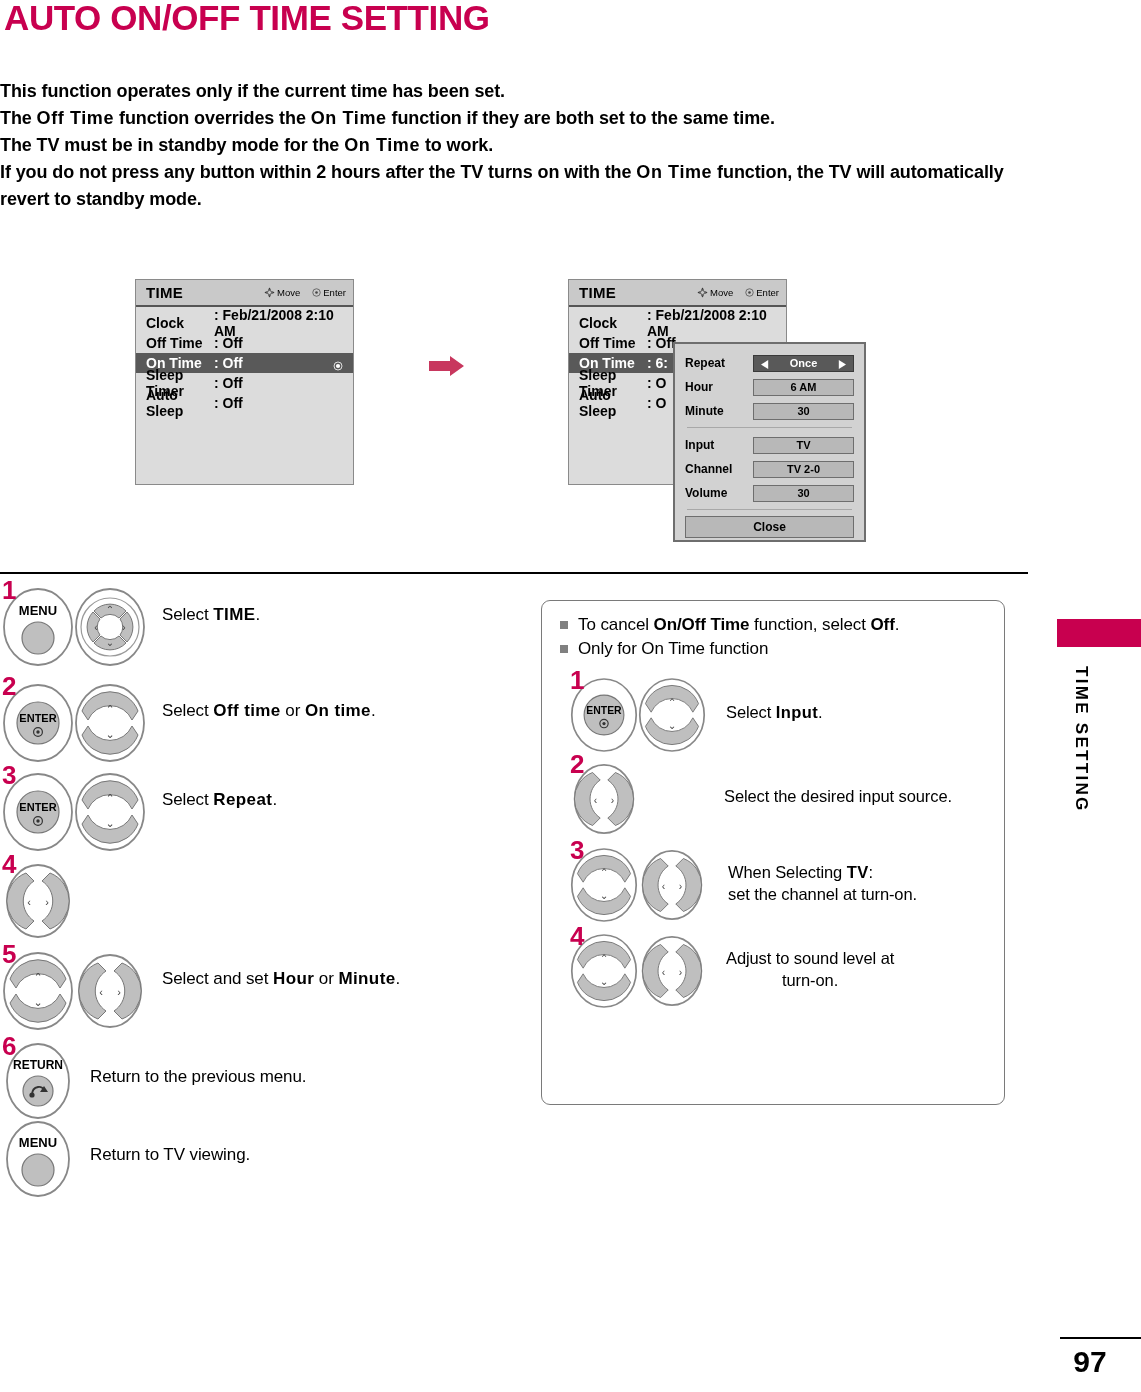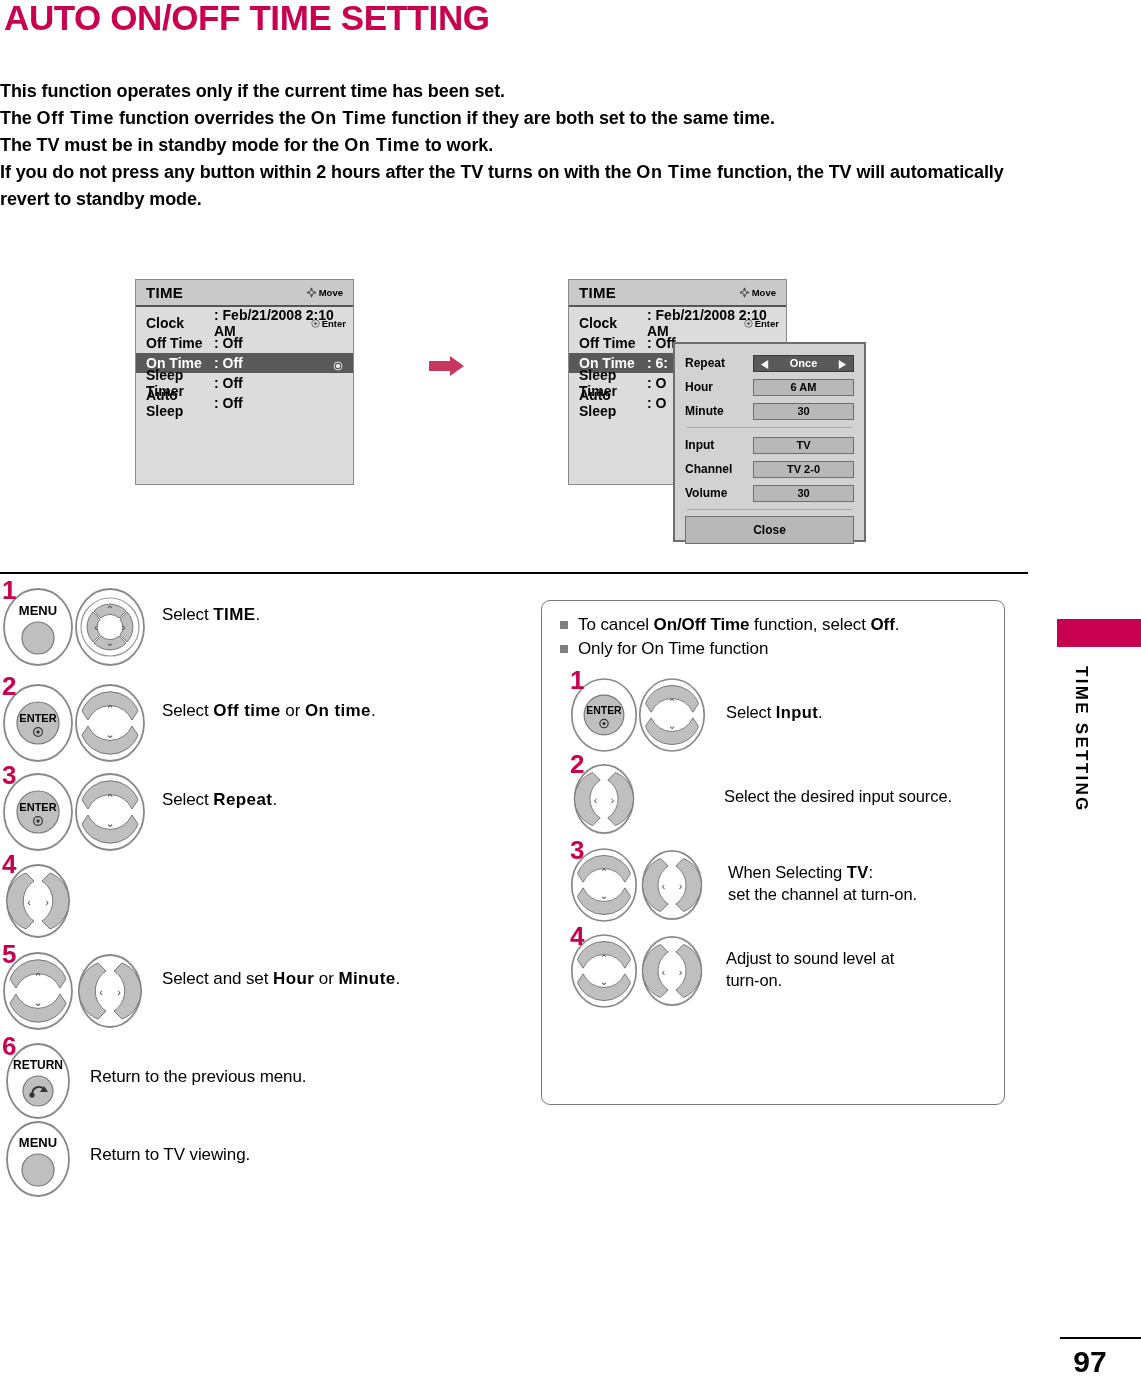--- a/index.html
+++ b/index.html
@@ -73,25 +73,24 @@
     top: 4px;
     font-size: 15px;
     font-weight: bold;
     letter-spacing: 0.3px;
   }
   .osd-hints {
     position: absolute;
     right: 7px;
     top: 7px;
     font-size: 9.5px;
-    font-weight: bold;
+    font-weight: normal;
     display: flex;
     align-items: center;
-    gap: 20px;
-    flex-direction: column;
+    gap: 4px;
   }
   .hint-group { display: flex; align-items: center; gap: 2px; }
   .nav-icon { display: inline-block; width: 11px; height: 11px; }
   .dot-icon { display: inline-block; width: 9px; height: 9px; }
 
   .osd-rows {
     padding: 6px 0 0 0;
   }
   .osd-row {
     height: 20px;
@@ -155,21 +154,21 @@
     color: #ffffff;
   }
   .pop-field .arr-l { position: absolute; left: 7px; top: 3px; }
   .pop-field .arr-r { position: absolute; right: 7px; top: 3px; }
   .pop-sep {
     height: 1px;
     background: #a8a8a8;
     margin: 5px 2px 6px 2px;
   }
   .pop-close {
-    height: 28px;
+    height: 22px;
     background: #b8b8b8;
     border: 1px solid #6e6e6e;
     box-sizing: border-box;
     font-size: 12px;
     font-weight: bold;
     display: flex;
     align-items: center;
     justify-content: center;
   }
 
@@ -751,21 +750,21 @@
         <div class="btn-slot" style="margin-left:-4px;">
           <svg width="72" height="80" viewBox="0 0 76 84">
             <ellipse cx="38" cy="42" rx="31" ry="36" fill="none" stroke="#888" stroke-width="1.8"></ellipse>
             <path d="M26 14 A30 30 0 0 0 26 70 L34 62 A24 24 0 0 1 34 22 Z" fill="#bfbfbf" stroke="#777" stroke-width="1"></path>
             <path d="M50 14 A30 30 0 0 1 50 70 L42 62 A24 24 0 0 0 42 22 Z" fill="#bfbfbf" stroke="#777" stroke-width="1"></path>
             <text x="29" y="47" font-size="11" text-anchor="middle" fill="#444">‹</text>
             <text x="47" y="47" font-size="11" text-anchor="middle" fill="#444">›</text>
           </svg>
         </div>
       </div>
-      <div class="step-text" style="padding-top:16px; margin-left:18px;">
+      <div class="step-text" style="padding-top:16px; margin-left:18px;text-align:center;">
         <div>Adjust to sound level at</div>
         <div>turn-on.</div>
       </div>
     </div>
   </div>
 </div>
 
 <div id="side-tab-block"></div>
 <div id="side-tab-text">TIME SETTING</div>
 

